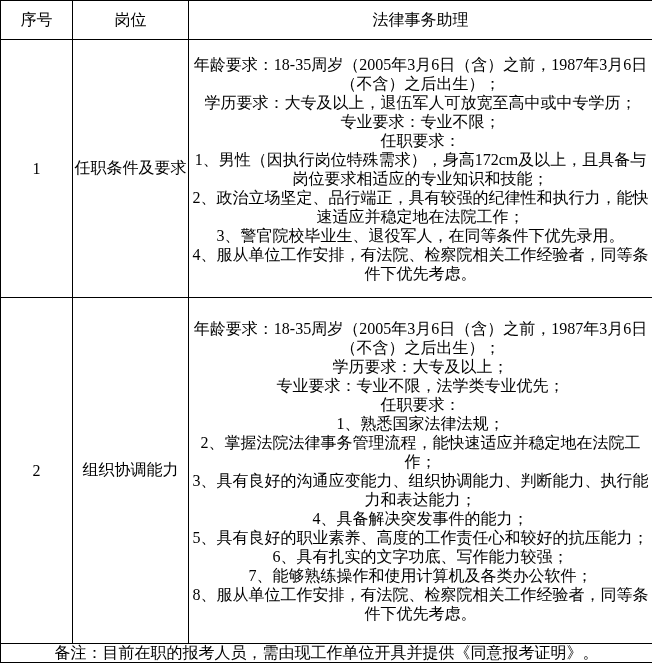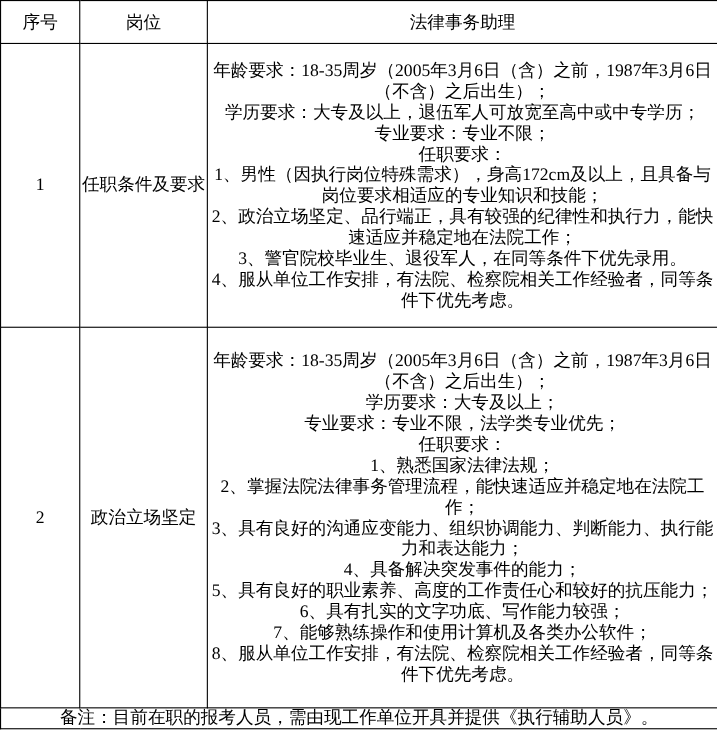--- a/index.html
+++ b/index.html
@@ -84,31 +84,31 @@
 学历要求：大专及以上，退伍军人可放宽至高中或中专学历；
 专业要求：专业不限；
 任职要求：
 1、男性（因执行岗位特殊需求），身高172cm及以上，且具备与岗位要求相适应的专业知识和技能；
 2、政治立场坚定、品行端正，具有较强的纪律性和执行力，能快速适应并稳定地在法院工作；
 3、警官院校毕业生、退役军人，在同等条件下优先录用。
 4、服从单位工作安排，有法院、检察院相关工作经验者，同等条件下优先考虑。</td>
     </tr>
     <tr class="row-2">
       <td class="cell-id">2</td>
-      <td class="cell-position">政治立场坚定</td>
+      <td class="cell-position">组织协调能力</td>
       <td class="cell-req">年龄要求：18-35周岁（2005年3月6日（含）之前，1987年3月6日（不含）之后出生）；
 学历要求：大专及以上；
 专业要求：专业不限，法学类专业优先；
 任职要求：
 1、熟悉国家法律法规；
 2、掌握法院法律事务管理流程，能快速适应并稳定地在法院工作；
 3、具有良好的沟通应变能力、组织协调能力、判断能力、执行能力和表达能力；
 4、具备解决突发事件的能力；
 5、具有良好的职业素养、高度的工作责任心和较好的抗压能力；
 6、具有扎实的文字功底、写作能力较强；
 7、能够熟练操作和使用计算机及各类办公软件；
 8、服从单位工作安排，有法院、检察院相关工作经验者，同等条件下优先考虑。</td>
     </tr>
     <tr class="row-note">
-      <td class="cell-note" colspan="3">备注：目前在职的报考人员，需由现工作单位开具并提供《执行辅助人员》。</td>
+      <td class="cell-note" colspan="3">备注：目前在职的报考人员，需由现工作单位开具并提供《同意报考证明》。</td>
     </tr>
   </tbody>
 </table>
 
 </body></html>

